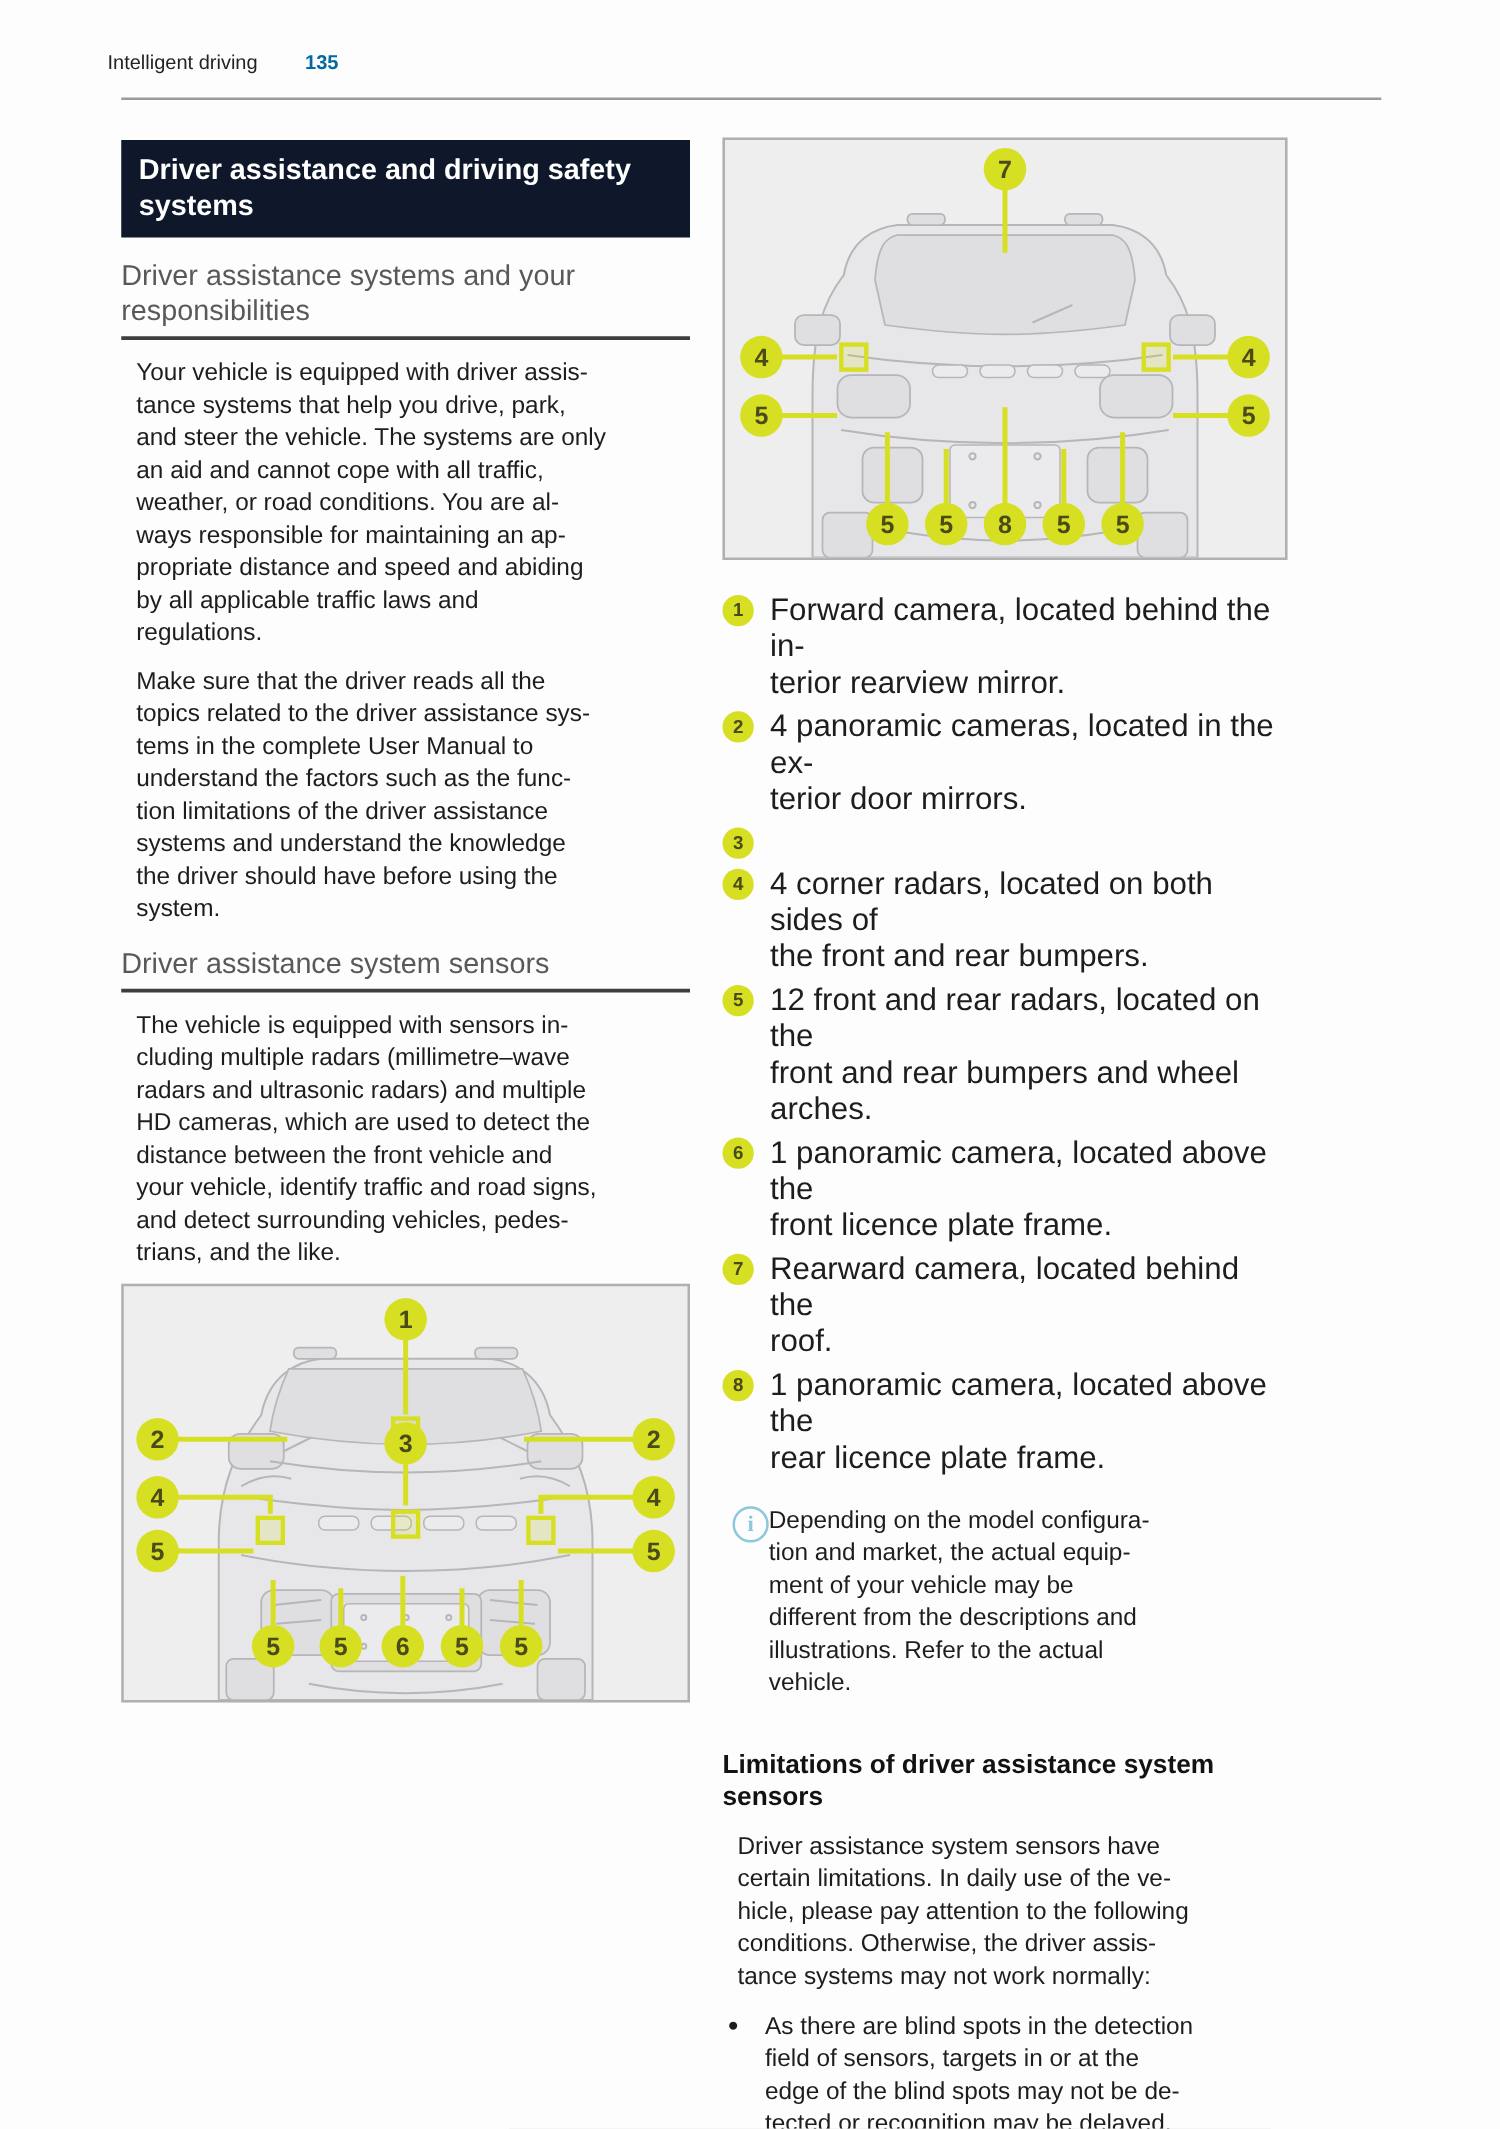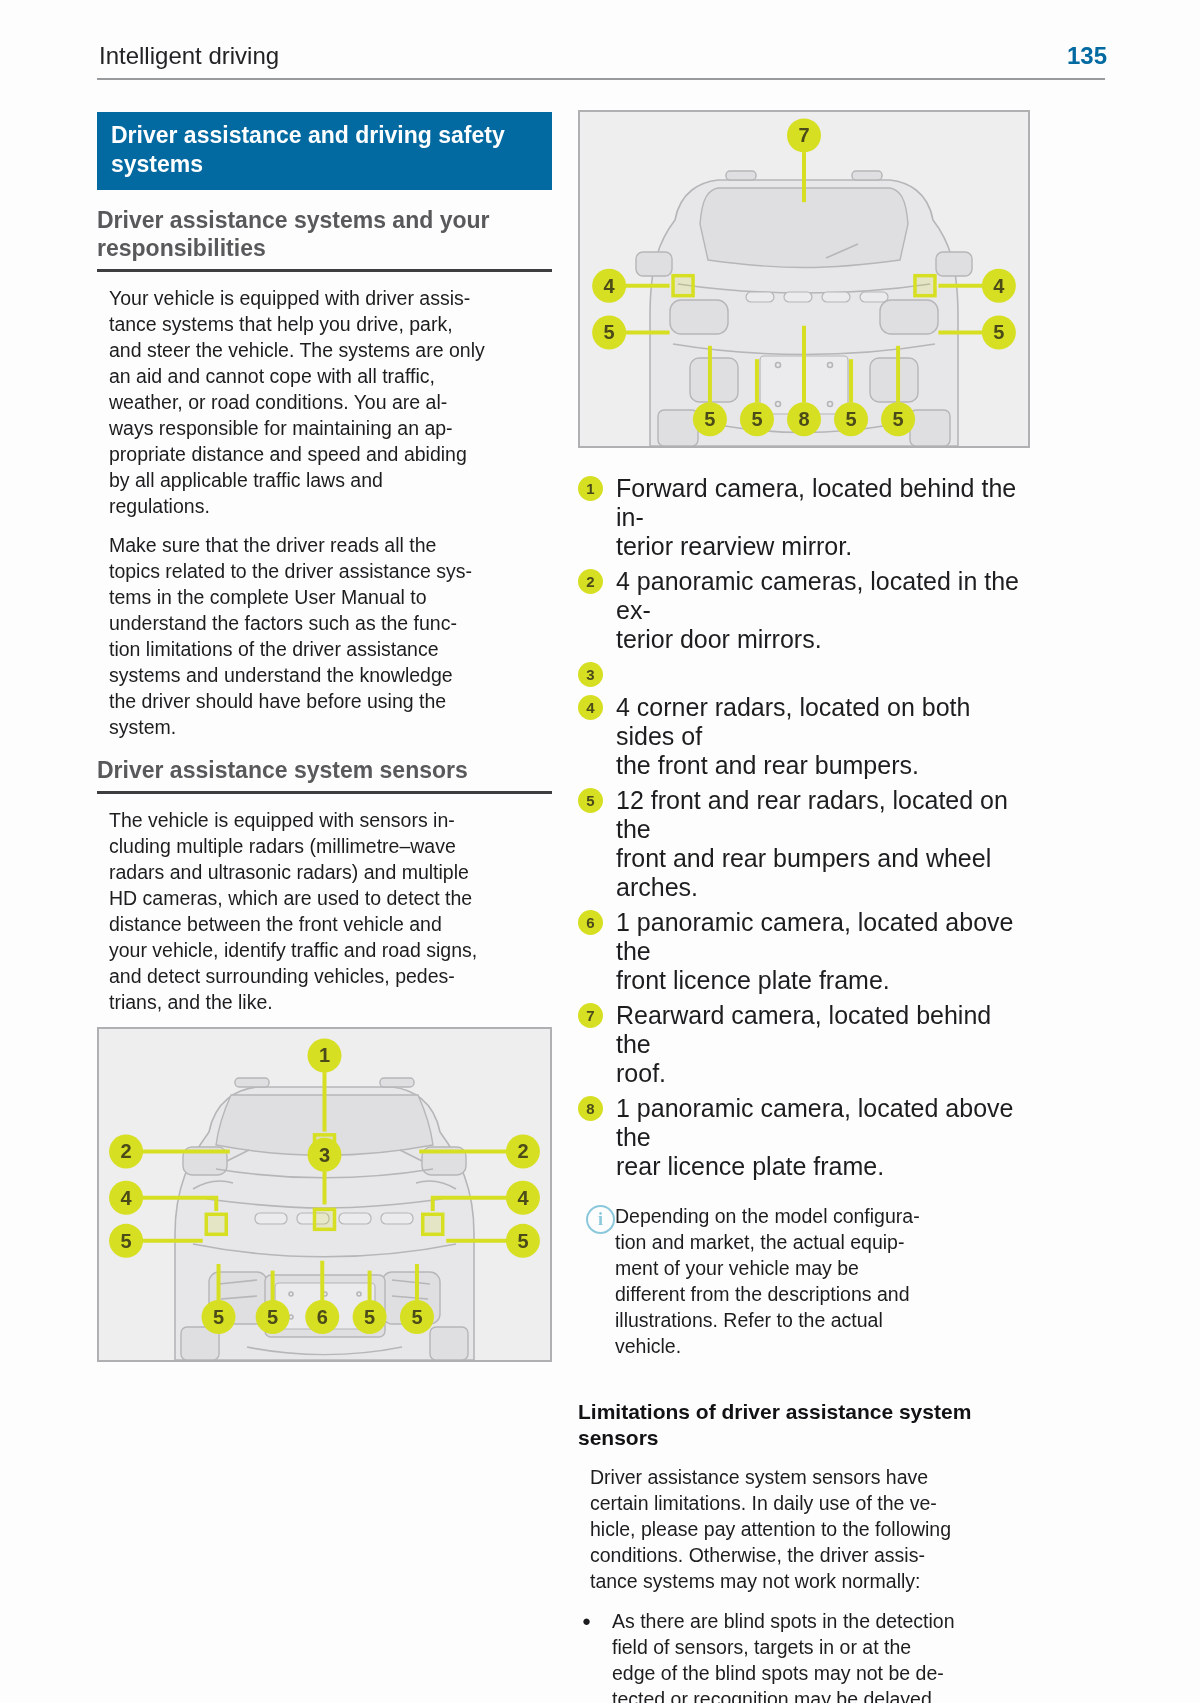--- a/index.html
+++ b/index.html
@@ -6,43 +6,43 @@
   .page{
     position:relative;
     width:1200px;height:1703px;
     background:#fdfdfd;
     font-family:"Liberation Sans", sans-serif;
     color:#1d1d1f;
     overflow:hidden;
   }
   
   .pageheader{
-    position:absolute;top:42px;left:99px;width:1008px;
-    display:flex;justify-content:space-between;align-items:baseline;gap:38px;
-    font-size:24px;
+    position:absolute;top:42px;left:86px;width:1008px;
+    display:flex;justify-content:flex-start;align-items:baseline;gap:38px;
+    font-size:16px;
   }
   .pageheader .sect{color:#232325;}
   .pageheader .num{font-weight:bold;color:#0369a1;}
   .header-rule{
     position:absolute;top:78px;left:97px;width:1008px;height:2px;background:#999a9c;
   }
   
   .col{position:absolute;top:112px;}
   .col-left{left:97px;width:455px;}
   .col-right{left:578px;width:452px;top:110px;}
   
   .banner{
-    background:#0369a1;color:#ffffff;
+    background:#0f172a;color:#ffffff;
     font-size:23px;font-weight:bold;line-height:29px;
     padding:9px 14px 11px 14px;
     white-space:pre-line;
   }
   
   .sec-h{
-    color:#59595b;font-size:23px;font-weight:bold;line-height:28px;
+    color:#59595b;font-size:23px;font-weight:normal;line-height:28px;
     margin-top:16px;white-space:pre-line;
     padding-bottom:7px;border-bottom:3px solid #3e3e40;
   }
   
   .para{
     font-size:19.5px;line-height:26px;margin-top:13px;
     white-space:pre-line;
     margin-left:12px;
   }
   

